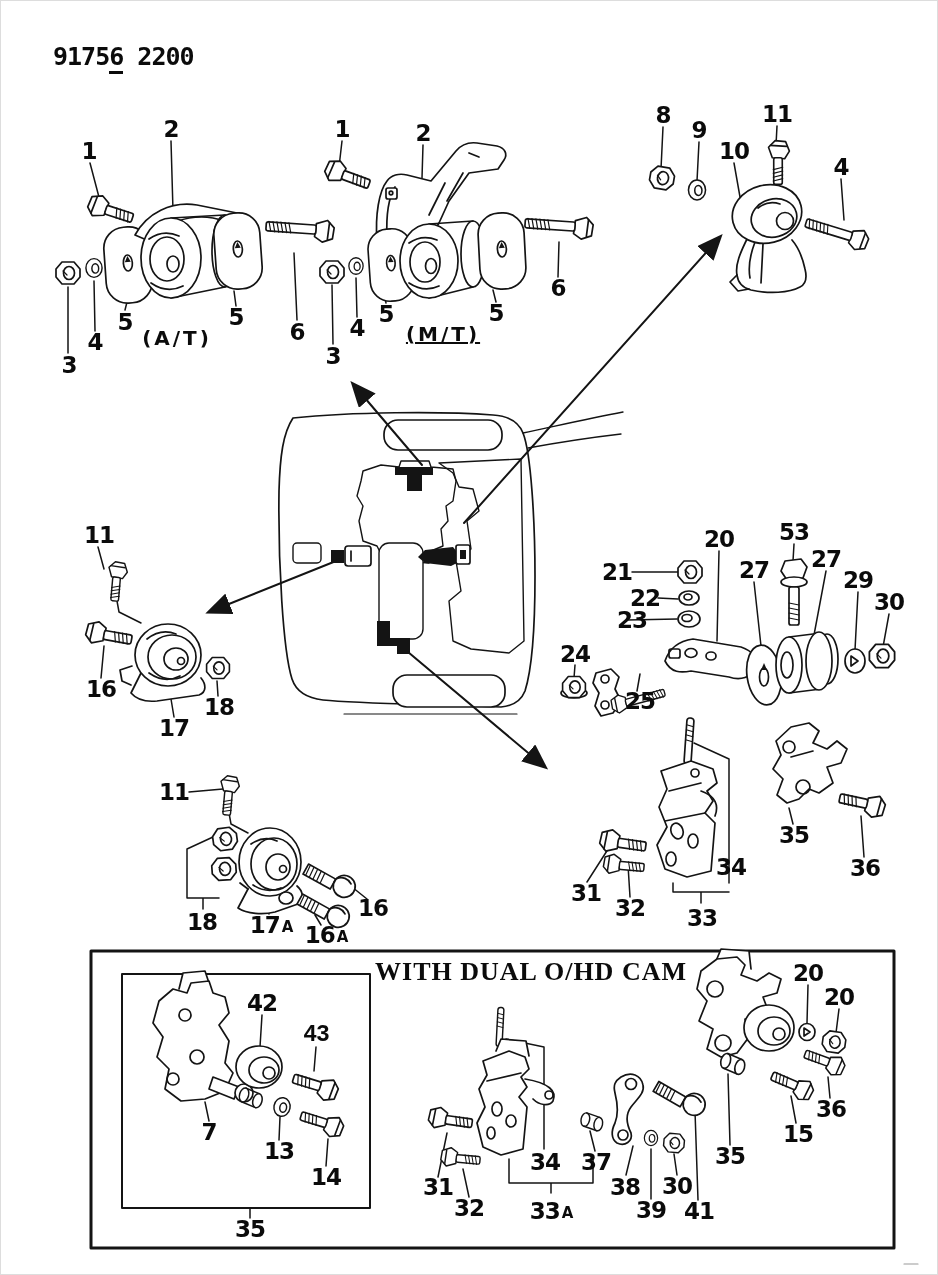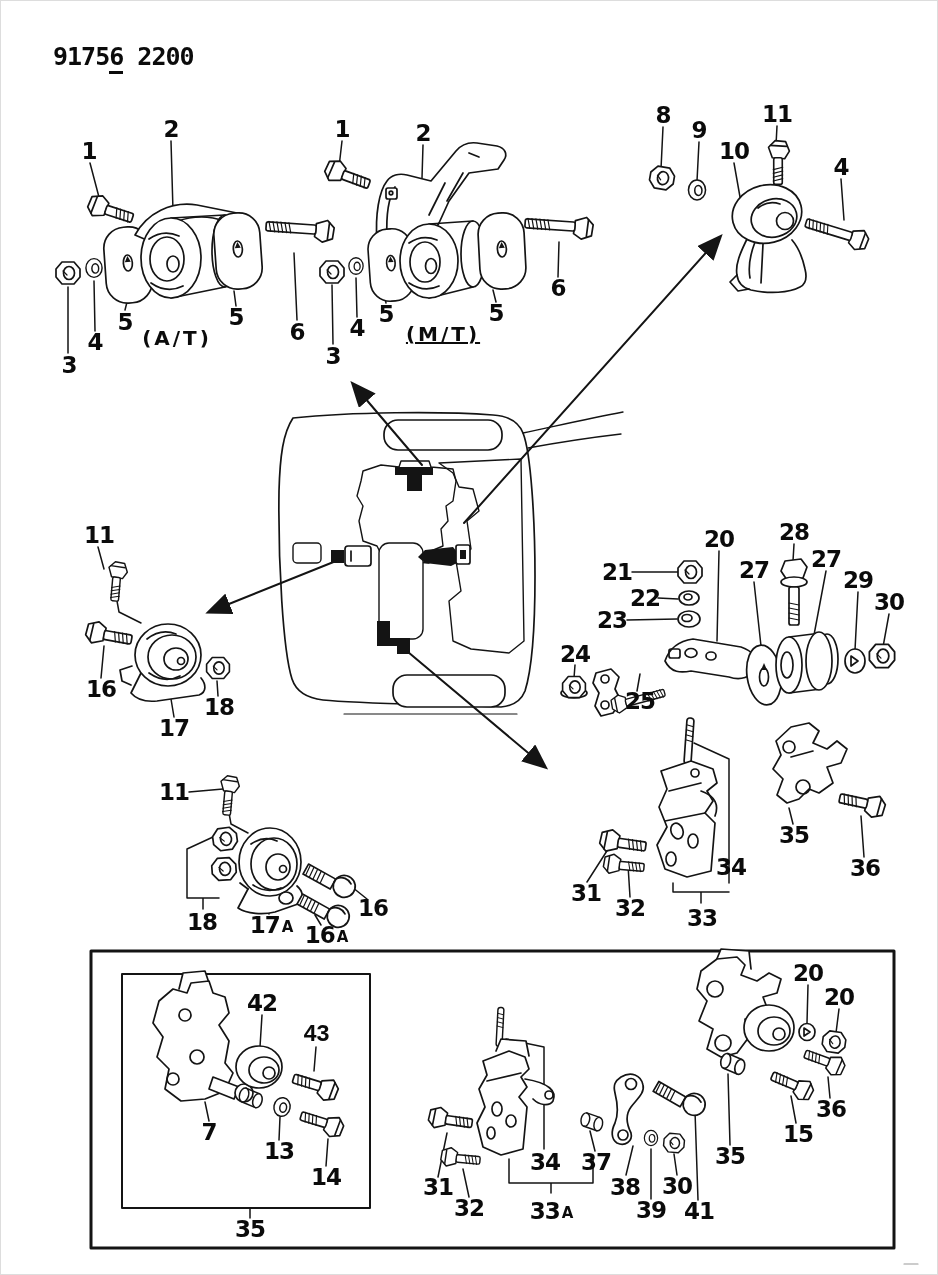--- a/index.html
+++ b/index.html
@@ -382,26 +382,26 @@
       <div class="callout" style="left: 698px; top: 129px;"><span>9</span></div>
       <div class="callout" style="left: 733px; top: 150px;"><span>10</span></div>
       <div class="callout" style="left: 776px; top: 113px;"><span>11</span></div>
       <div class="callout" style="left: 840px; top: 166px;"><span>4</span></div>
       <div class="callout" style="left: 98px; top: 534px;"><span>11</span></div>
       <div class="callout" style="left: 100px; top: 688px;"><span>16</span></div>
       <div class="callout" style="left: 173px; top: 727px;"><span>17</span></div>
       <div class="callout" style="left: 218px; top: 706px;"><span>18</span></div>
       <div class="callout" style="left: 616px; top: 571px;"><span>21</span></div>
       <div class="callout" style="left: 644px; top: 597px;"><span>22</span></div>
-      <div class="callout" style="left: 611px; top: 619px;"><span>23</span></div>
+      <div class="callout" style="left: 631px; top: 619px;"><span>23</span></div>
       <div class="callout" style="left: 574px; top: 653px;"><span>24</span></div>
       <div class="callout" style="left: 639px; top: 700px;"><span>25</span></div>
       <div class="callout" style="left: 718px; top: 538px;"><span>20</span></div>
       <div class="callout" style="left: 753px; top: 569px;"><span>27</span></div>
-      <div class="callout" style="left: 793px; top: 531px;"><span>28</span></div>
+      <div class="callout" style="left: 793px; top: 531px;"><span>53</span></div>
       <div class="callout" style="left: 825px; top: 558px;"><span>27</span></div>
       <div class="callout" style="left: 857px; top: 579px;"><span>29</span></div>
       <div class="callout" style="left: 888px; top: 601px;"><span>30</span></div>
       <div class="callout" style="left: 585px; top: 892px;"><span>31</span></div>
       <div class="callout" style="left: 629px; top: 907px;"><span>32</span></div>
       <div class="callout" style="left: 701px; top: 917px;"><span>33</span></div>
       <div class="callout" style="left: 730px; top: 866px;"><span>34</span></div>
       <div class="callout" style="left: 793px; top: 834px;"><span>35</span></div>
       <div class="callout" style="left: 864px; top: 867px;"><span>36</span></div>
       <div class="callout" style="left: 173px; top: 791px;"><span>11</span></div>
@@ -426,13 +426,14 @@
       <div class="callout" style="left: 698px; top: 1210px;"><span>41</span></div>
       <div class="callout" style="left: 807px; top: 972px;"><span>20</span></div>
       <div class="callout" style="left: 838px; top: 996px;"><span>20</span></div>
       <div class="callout" style="left: 729px; top: 1155px;"><span>35</span></div>
       <div class="callout" style="left: 797px; top: 1133px;"><span>15</span></div>
       <div class="callout" style="left: 830px; top: 1108px;"><span>36</span></div>
     </div>
 
   <div class="trans-label" style="left:176px;top:337px;">(A/T)</div>
   <div class="trans-label" style="left:442px;top:333px;text-decoration:underline;">(M/T)</div>
+  <div class="box-title" style="left:530px;top:971px;">WITH DUAL O/HD CAM</div>
 </div>
 
 </body></html>

